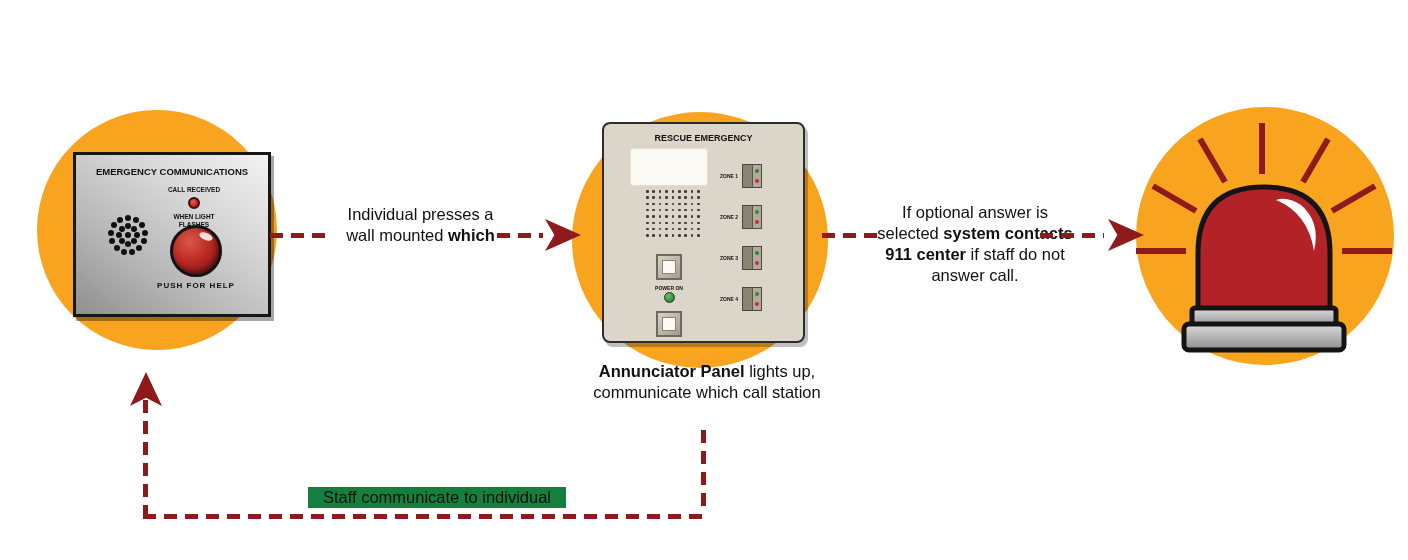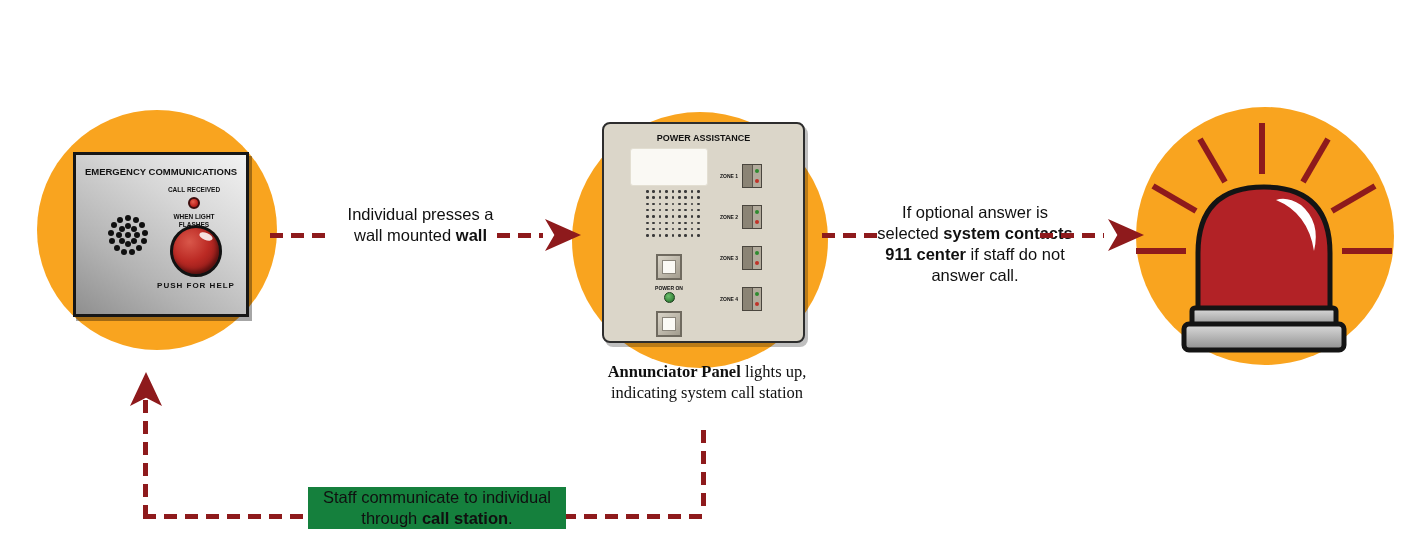--- a/index.html
+++ b/index.html
@@ -12,21 +12,21 @@
     font-size:28px; font-weight:900; letter-spacing:1.5px; color:#0a0a0a;
   }
 
   .big-circle { position:absolute; border-radius:50%; background:var(--circle-orange,#F9A41F); }
   .circle-left   { left:37px;  top:110px; width:240px; height:240px; }
   .circle-middle { left:572px; top:112px; width:256px; height:256px; }
   .circle-right  { left:1136px;top:107px; width:258px; height:258px; }
 
   
   .cs-panel {
-    position:absolute; left:73px; top:152px; width:176px; height:165px;
+    position:absolute; left:73px; top:152px; width:198px; height:165px;
     background:linear-gradient(215deg,#f2f2f2 0%,#d6d6d6 35%,#b3b3b3 70%,#8f8f8f 100%);
     border:3px solid #161616; box-shadow:3px 4px 0 rgba(0,0,0,0.35);
   }
   .cs-title { position:absolute; left:0; top:11px; width:100%; text-align:center;
     font-size:9.5px; font-weight:700; color:#111; }
   .cs-callrec { position:absolute; left:76px; top:31px; width:84px; text-align:center;
     font-size:6.5px; font-weight:700; color:#111; }
   .cs-led { position:absolute; left:112px; top:42px; width:12px; height:12px; border-radius:50%;
     background:radial-gradient(circle at 38% 35%, #e6604f, #c0251f 60%, #8e1414);
     border:2px solid #3c0d0d; }
@@ -86,21 +86,21 @@
     clip-path:polygon(0 0, 100% 50%, 0 100%, 26% 50%); }
   .head-up { position:absolute; width:32px; height:34px; background:var(--arrow-maroon,#8E1A1C);
     clip-path:polygon(50% 0, 100% 100%, 50% 76%, 0 100%); }
 
   
   .caption { position:absolute; text-align:center; font-size:16.5px; line-height:21px; color:#101010; }
   .caption span { font-weight:400; }
   .caption span.b { font-weight:700; }
   .cap-press   { left:318px; top:204px; width:205px; }
   .cap-modem   { left:862px; top:202px; width:226px; }
-  .cap-annun   { left:582px; top:361px; width:250px;font-family:Liberation Serif, serif; }
+  .cap-annun   { left:582px; top:361px; width:250px; }
   .cap-feedback{ left:308px; top:487px; width:258px; background:#15803d; z-index:5; }
 </style>
 </head>
 <body>
 
 <div class="canvas">
 
 
   <div class="big-circle circle-left"></div>
   <div class="cs-panel">
@@ -134,21 +134,21 @@
         <div class="dot" style="left: 3.12395px; top: 17.9509px;"></div>
         <div class="dot" style="left: 6.00927px; top: 10.3429px;"></div>
         <div class="dot" style="left: 12.0997px; top: 4.94725px;"></div>
       </div>
     <div class="cs-btn"></div>
     <div class="cs-push">PUSH FOR HELP</div>
   </div>
 
   <div class="big-circle circle-middle"></div>
   <div class="an-panel">
-    <div class="an-title">POWER ASSISTANCE</div>
+    <div class="an-title">RESCUE EMERGENCY</div>
     <div class="an-display"></div>
     <div class="an-grille" id="anGrille">
         <div class="dot" style="left: 0px; top: 0px;"></div>
         <div class="dot" style="left: 6.4px; top: 0px;"></div>
         <div class="dot" style="left: 12.8px; top: 0px;"></div>
         <div class="dot" style="left: 19.2px; top: 0px;"></div>
         <div class="dot" style="left: 25.6px; top: 0px;"></div>
         <div class="dot" style="left: 32px; top: 0px;"></div>
         <div class="dot" style="left: 38.4px; top: 0px;"></div>
         <div class="dot" style="left: 44.8px; top: 0px;"></div>
@@ -279,42 +279,41 @@
     </g>
     <path d="M74,212 L74,153 Q74,87 140,87 Q206,87 206,153 L206,212 Z" style="fill:var(--beacon-red,#B22226)" stroke="#141414" stroke-width="5" stroke-linejoin="round"></path>
     <path d="M152,100 Q184,113 190,151 Q197,122 177,105 Q163,96 152,100 Z" fill="#ffffff"></path>
     <rect x="68" y="208" width="144" height="20" rx="3" fill="url(#gBase)" stroke="#141414" stroke-width="5"></rect>
     <rect x="60" y="224" width="160" height="26" rx="5" fill="url(#gBase)" stroke="#141414" stroke-width="5"></rect>
   </svg>
 
   <div class="dash-h" style="left:270px; top:233px; width:58px;"></div>
   <div class="caption cap-press">
       <div><span>Individual presses a</span></div>
-      <div><span>wall mounted </span><span class="b">wall</span></div>
+      <div><span>wall mounted </span><span class="b">which</span></div>
     </div>
   <div class="dash-h" style="left:497px; top:233px; width:46px;"></div>
   <div class="head-right" style="left:545px; top:219px;"></div>
 
   <div class="dash-h" style="left:822px; top:233px; width:56px;"></div>
   <div class="caption cap-modem">
       <div><span>If optional answer is</span></div>
       <div><span>selected </span><span class="b">system contacts</span></div>
       <div><span class="b">911 center</span><span> if staff do not</span></div>
       <div><span>answer call.</span></div>
     </div>
   <div class="dash-h" style="left:1040px; top:233px; width:64px;"></div>
   <div class="head-right" style="left:1108px; top:219px;"></div>
 
   <div class="caption cap-annun">
       <div><span class="b">Annunciator Panel</span><span> lights up,</span></div>
-      <div><span>indicating system call station</span></div>
+      <div><span>communicate which call station</span></div>
     </div>
 
   <div class="dash-v" style="left:701px; top:430px; height:84px;"></div>
   <div class="dash-h" style="left:143px; top:514px; width:561px;"></div>
   <div class="dash-v" style="left:143px; top:400px; height:116px;"></div>
   <div class="head-up" style="left:130px; top:372px;"></div>
   <div class="caption cap-feedback">
       <div><span>Staff communicate to individual</span></div>
-      <div><span>through </span><span class="b">call station</span><span>.</span></div>
     </div>
 
 </div>
 
 </body></html>

